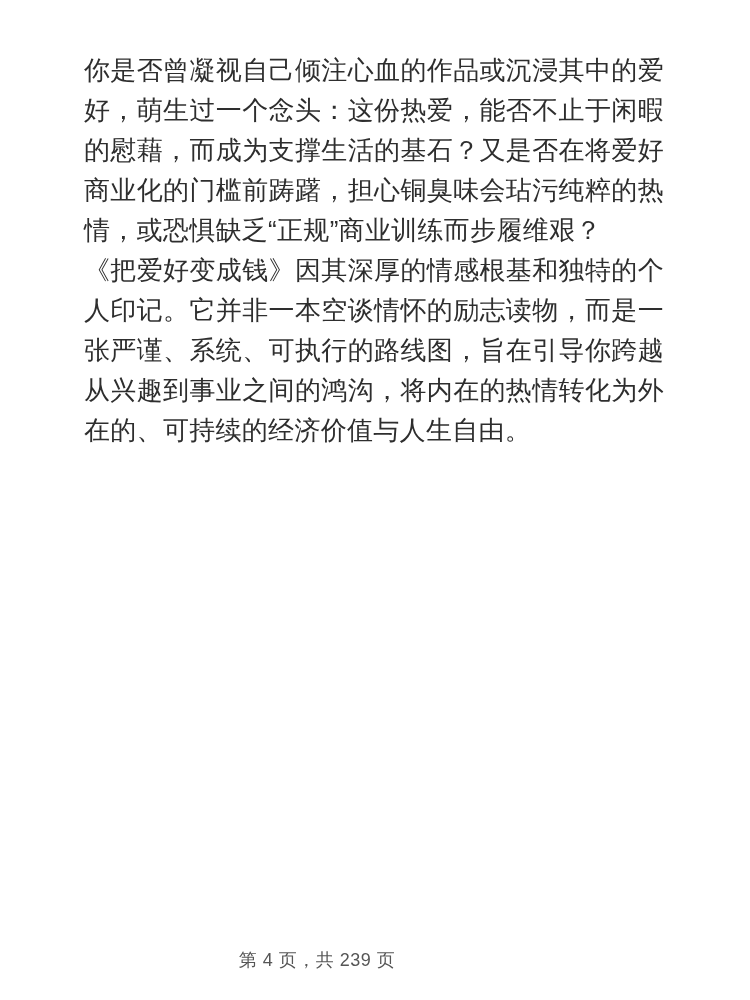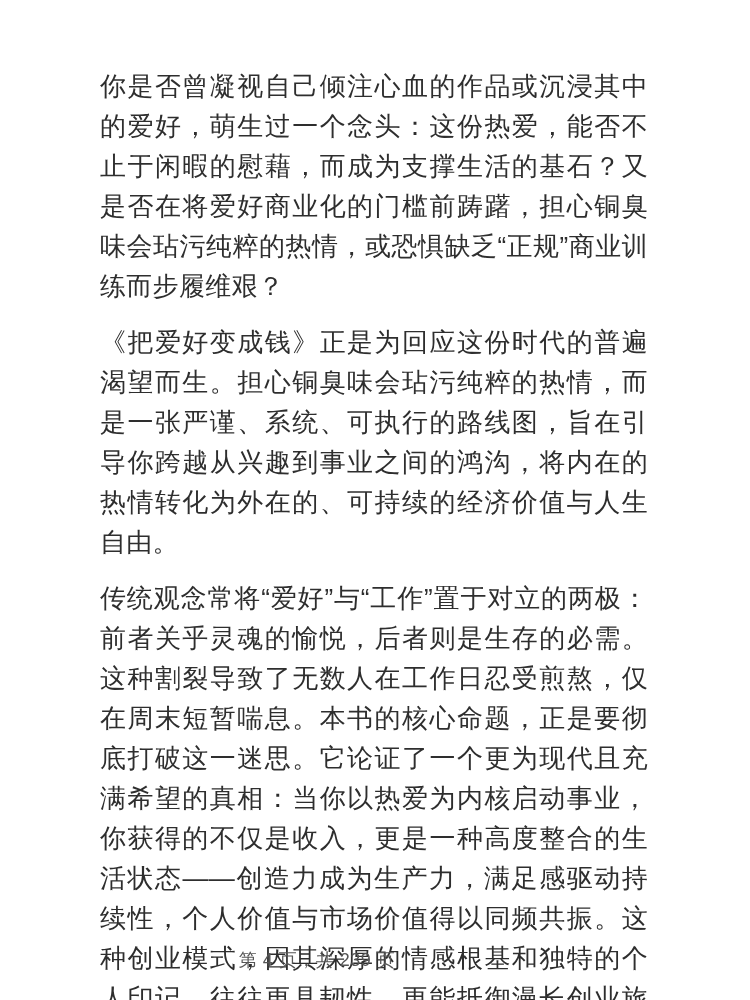--- a/index.html
+++ b/index.html
@@ -24,21 +24,21 @@
   }
   .text-col {
     position: absolute;
     left: 84px;
     top: 50px;
     width: 580px;
   }
   .block { margin: 0; }
   .block + .block { margin-top: 8px; }
   .para {
-    margin: 16px;
+    margin: 0;
     font-size: 26px;
     line-height: 40px;
     letter-spacing: 0.3px;
     color: #2e2e2e;
     text-align: justify;
     text-justify: inter-ideograph;
     word-break: break-all;
     overflow-wrap: break-word;
   }
   .footer {
@@ -54,22 +54,19 @@
   }
 </style>
 </head>
 <body>
 
 <div class="page">
 
   <div class="text-col" id="text-column">
       <div class="block">
         <p class="para">你是否曾凝视自己倾注心血的作品或沉浸其中的爱好，萌生过一个念头：这份热爱，能否不止于闲暇的慰藉，而成为支撑生活的基石？又是否在将爱好商业化的门槛前踌躇，担心铜臭味会玷污纯粹的热情，或恐惧缺乏“正规”商业训练而步履维艰？</p>
-        <p class="para">《把爱好变成钱》正是为回应这份时代的普遍渴望而生。担心铜臭味会玷污纯粹的热情，而是一张严谨、系统、可执行的路线图，旨在引导你跨越从兴趣到事业之间的鸿沟，将内在的热情转化为外在的、可持续的经济价值与人生自由。</p>
-      </div>
-      <div class="block">
-        <p class="para">传统观念常将“爱好”与“工作”置于对立的两极：前者关乎灵魂的愉悦，后者则是生存的必需。这种割裂导致了无数人在工作日忍受煎熬，仅在周末短暂喘息。本书的核心命题，正是要彻底打破这一迷思。它论证了一个更为现代且充满希望的真相：当你以热爱为内核启动事业，你获得的不仅是收入，更是一种高度整合的生活状态——创造力成为生产力，满足感驱动持续性，个人价值与市场价值得以同频共振。这种创业模式，因其深厚的情感根基和独特的个人印记，往往更具韧性，更能抵御漫长创业旅途中的枯燥与挫折。</p>
+        <p class="para">《把爱好变成钱》因其深厚的情感根基和独特的个人印记。它并非一本空谈情怀的励志读物，而是一张严谨、系统、可执行的路线图，旨在引导你跨越从兴趣到事业之间的鸿沟，将内在的热情转化为外在的、可持续的经济价值与人生自由。</p>
       </div>
     </div>
 
   <div class="footer">第 4 页，共 239 页</div>
 
 </div>
 
 </body></html>

